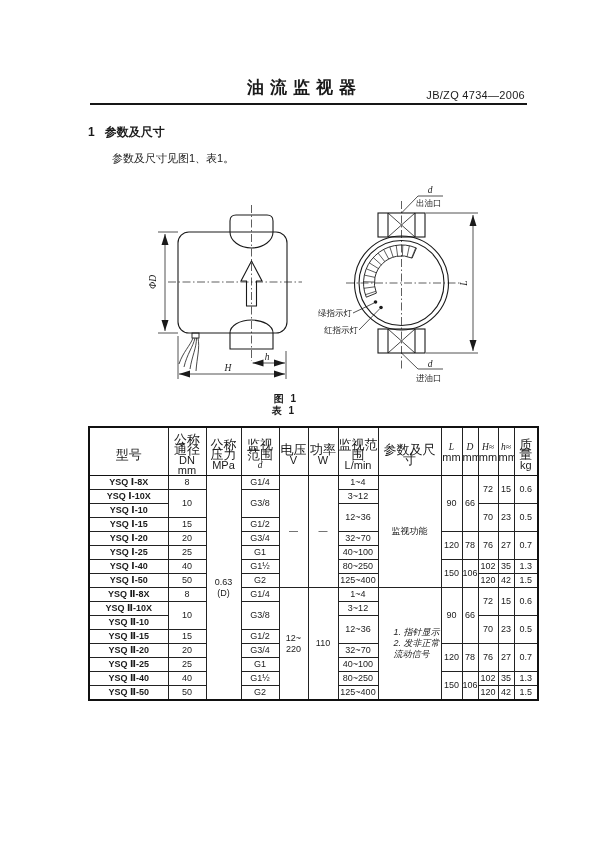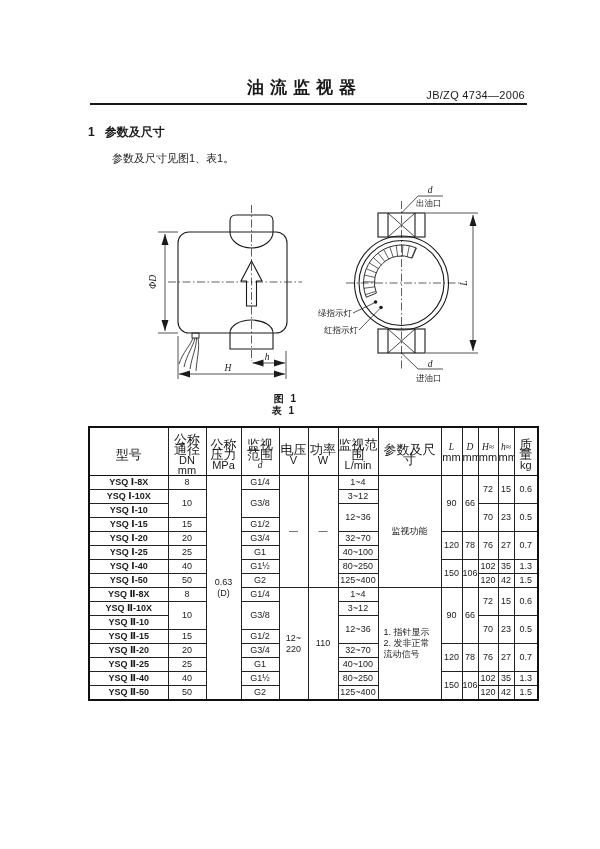--- a/index.html
+++ b/index.html
@@ -36,21 +36,21 @@
   th,td{
     border:1px solid #222;text-align:center;vertical-align:middle;
     padding:0;font-size:9px;line-height:11px;font-weight:normal;overflow:hidden;
   }
   thead th{height:40px;border-bottom:1.5px solid #111;}
   tbody td{height:13px;}
   .th-cn{display:block;font-size:13px;line-height:10px;margin-top:7px;}
   .th-sym{display:block;font-size:9.5px;line-height:10px;font-style:italic;font-family:"Liberation Serif","DejaVu Serif",serif;}
   .th-unit{display:block;font-size:11px;line-height:10px;}
   .pre{white-space:pre-line;text-align:center;}
-  .fn2{text-align:left;padding-left:5px;}
+  .fn2{text-align:left;padding-left:15px;font-style:italic;}
   .model-cell{font-size:9px;font-weight:bold;}
 </style>
 </head>
 <body>
 
 <div class="abs doc-title">油流监视器</div>
 <div class="abs std-code">JB/ZQ 4734—2006</div>
 <div class="abs title-rule"></div>
 <div class="abs sec-heading">
   <span class="no">1</span><span>参数及尺寸</span>

